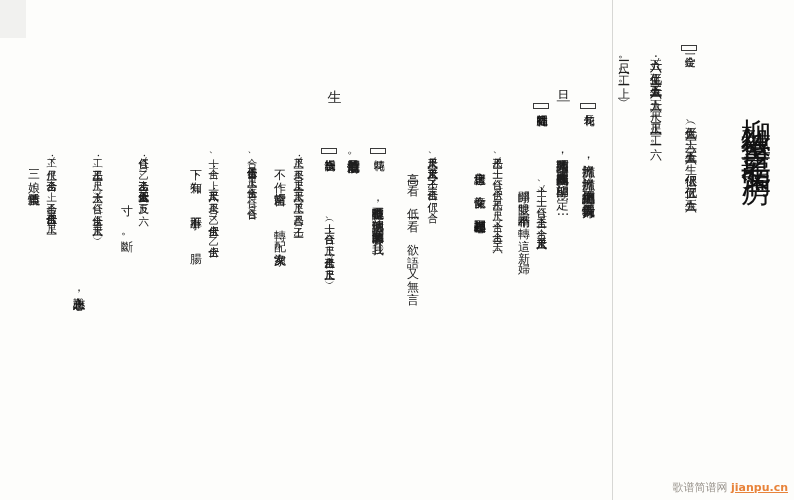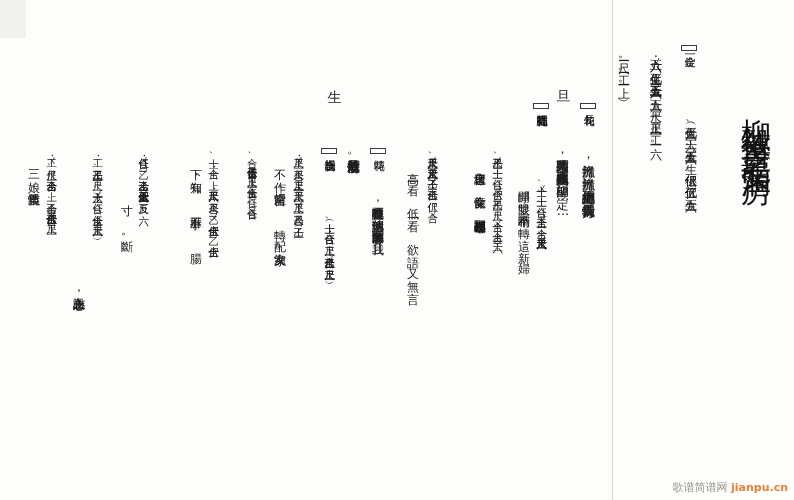--- a/index.html
+++ b/index.html
@@ -24,21 +24,21 @@
   .notation.small{font-size:10.5px;}
   .lyrics{font-size:12px;color:#161616;}
   .lyric-main{font-size:13px;}
   .fold-line{position:absolute;top:0;width:1px;height:500px;background:#d7d7d4;}
   .corner-patch{position:absolute;left:0;top:0;width:26px;height:38px;background:#f1f1ef;}
   .watermark{
     position:absolute;right:6px;bottom:5px;font-size:11px;
     font-family:"DejaVu Sans","Liberation Sans",sans-serif;
   }
   .watermark .site{color:#9a958e;text-align:center;}
-  .watermark .domain{color:#e8833a;font-weight:bold;}
+  .watermark .domain{color:#e8833a;font-weight:bold;text-decoration:underline;}
 </style>
 </head>
 <body>
 
 <div class="sheet">
 
   <div class="corner-patch"></div>
   <div class="fold-line" style="left:612px;"></div>
 
   <div class="vcol title" style="left:738px;top:95px;">柳毅傳書之龍女洞房</div>

